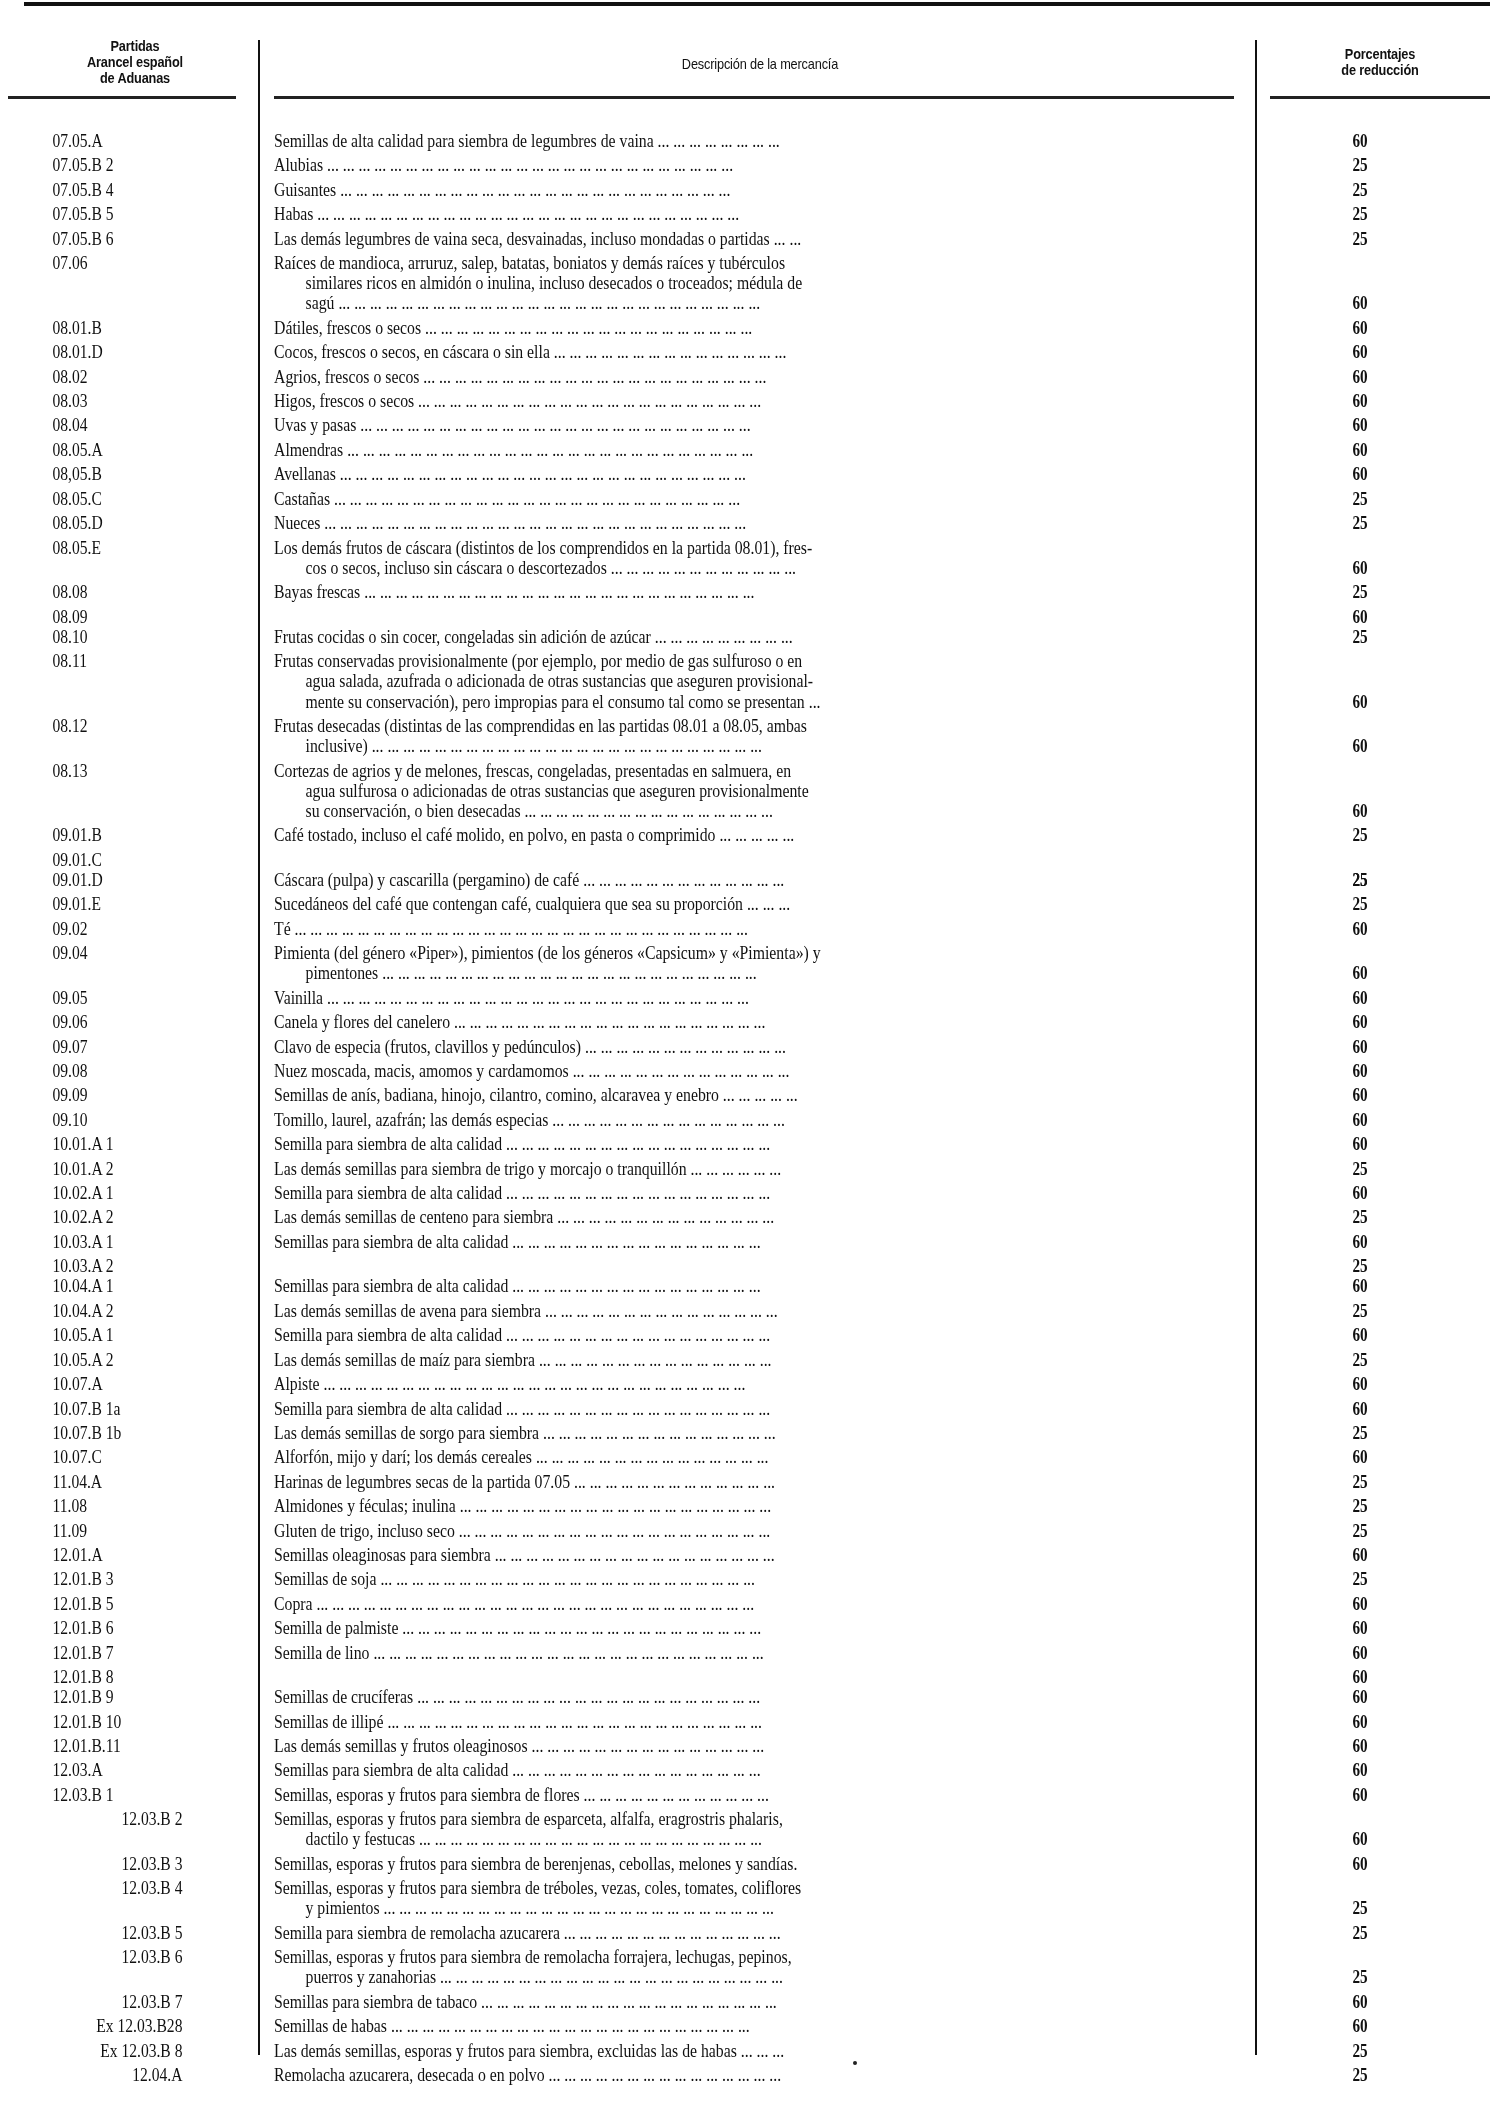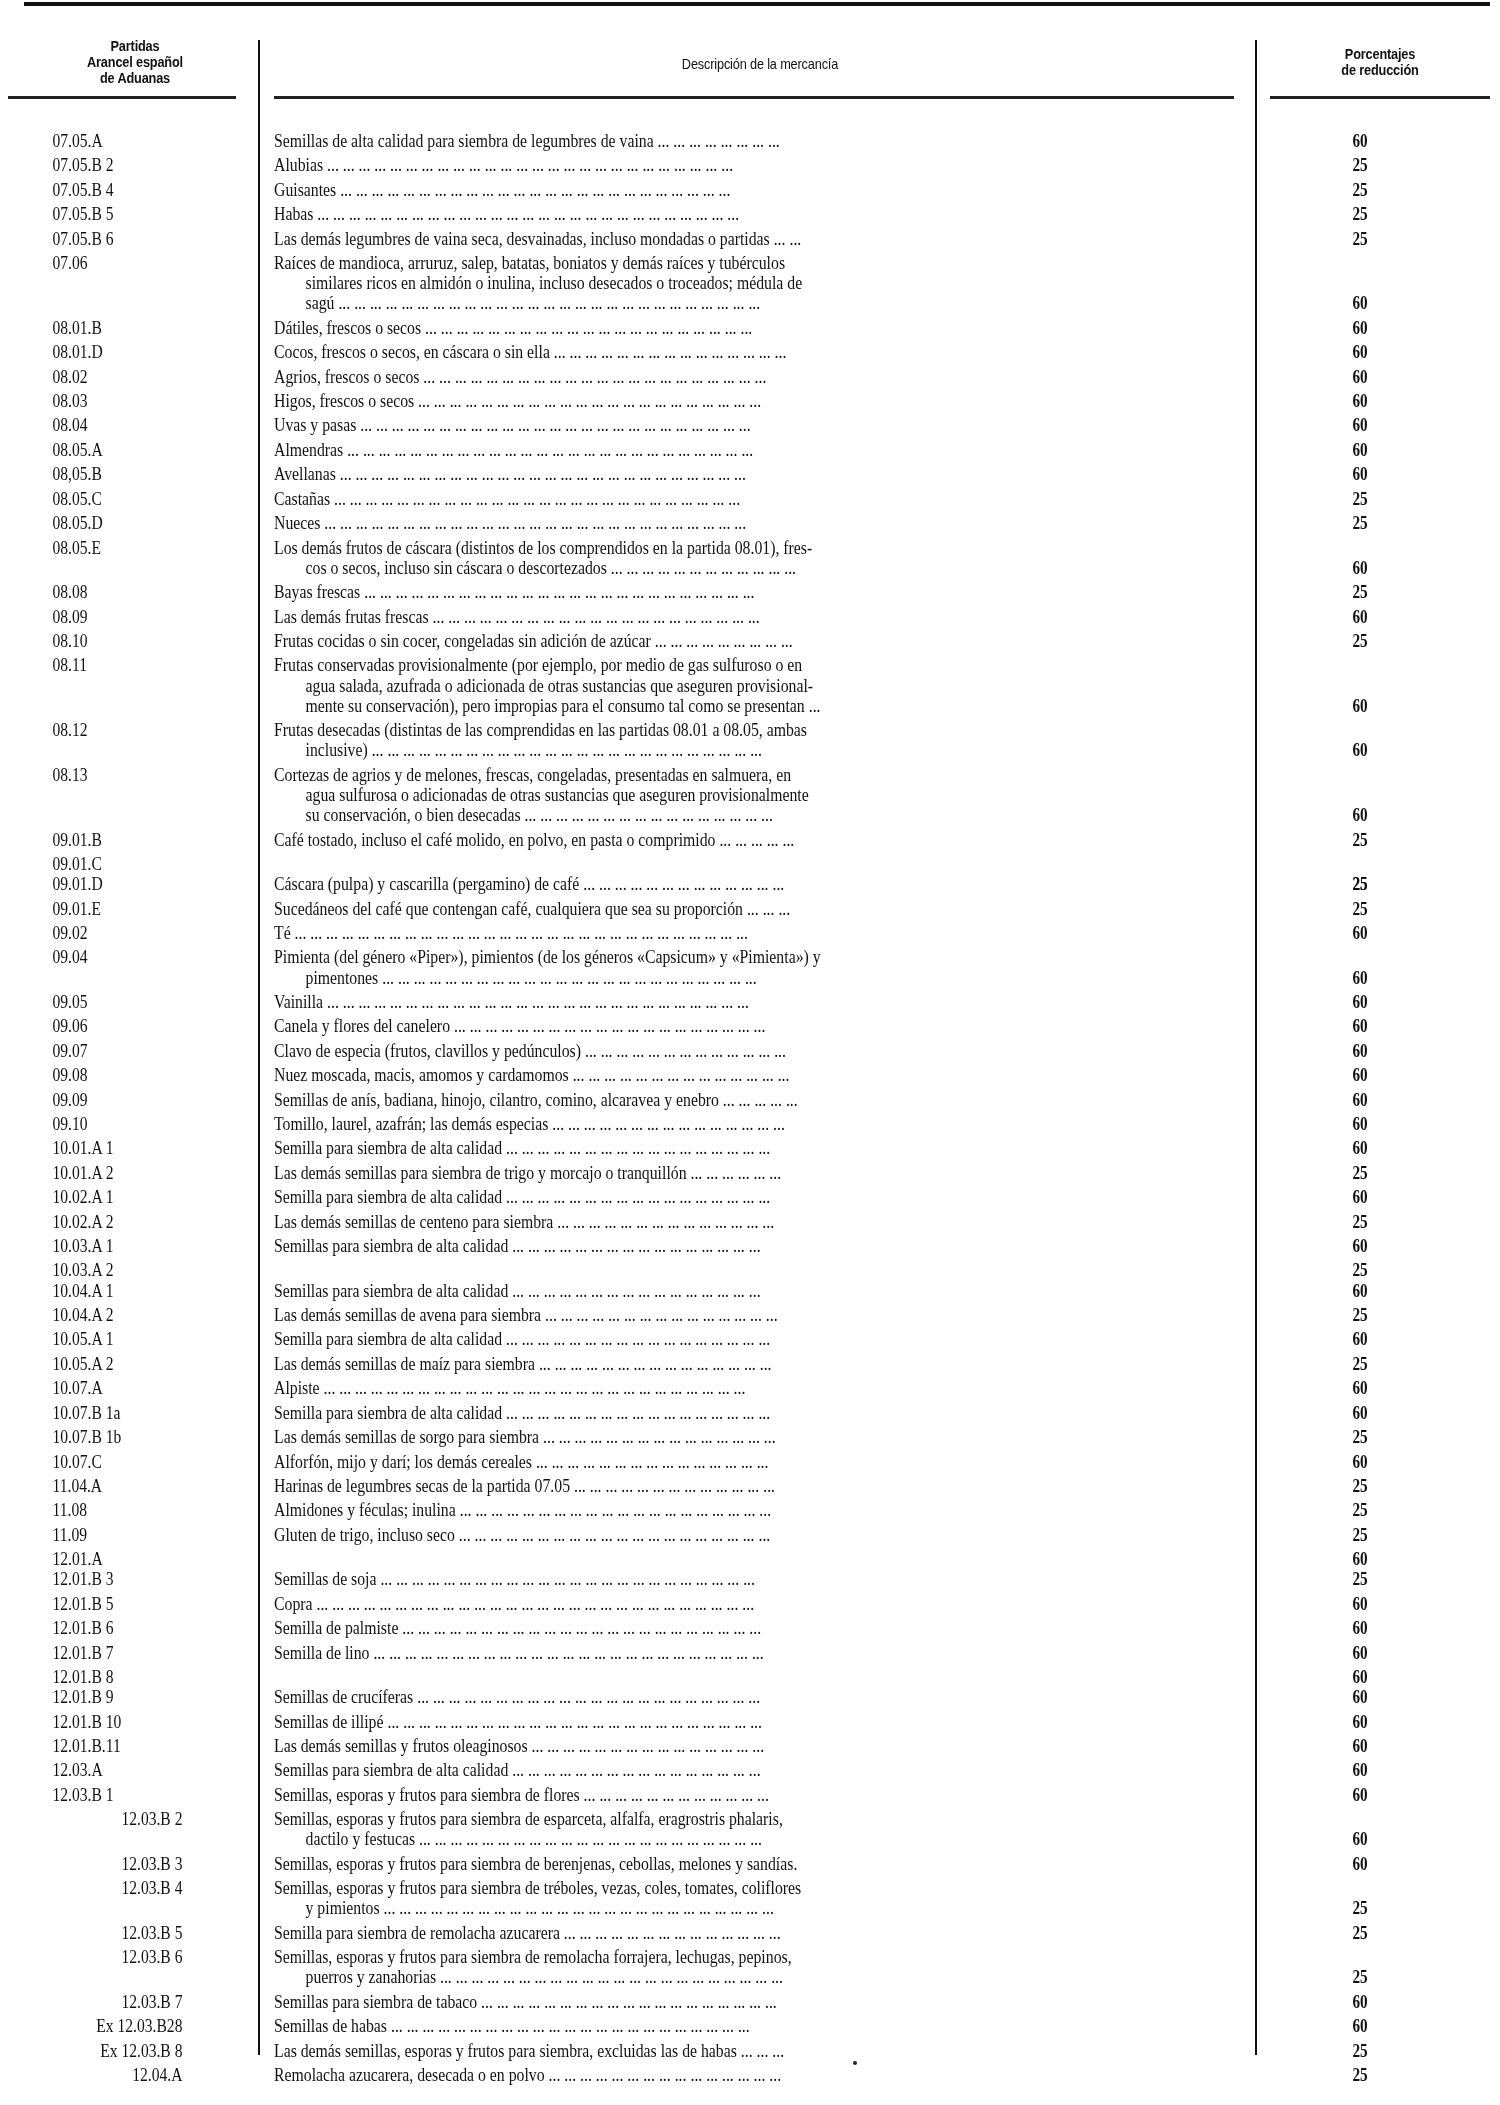--- a/index.html
+++ b/index.html
@@ -148,21 +148,20 @@
       <div class="desc"><span class="inner"><span class="desc-line">Los demás frutos de cáscara (distintos de los comprendidos en la partida 08.01), fres-</span><span class="desc-line cont">cos o secos, incluso sin cáscara o descortezados ... ... ... ... ... ... ... ... ... ... ... ...</span></span></div>
       <div class="pct" style="top: 20.2px;">60</div>
     </div>
     <div class="row">
       <div class="code">08.08</div>
       <div class="desc"><span class="inner"><span class="desc-line">Bayas frescas ... ... ... ... ... ... ... ... ... ... ... ... ... ... ... ... ... ... ... ... ... ... ... ... ...</span></span></div>
       <div class="pct" style="top: 0px;">25</div>
     </div>
     <div class="row">
       <div class="code">08.09</div>
-      <div class="desc"><span class="inner"><span class="desc-line">Las demás frutas frescas ... ... ... ... ... ... ... ... ... ... ... ... ... ... ... ... ... ... ... ... ...</span></span></div>
       <div class="pct" style="top: 0px;">60</div>
     </div>
     <div class="row">
       <div class="code">08.10</div>
       <div class="desc"><span class="inner"><span class="desc-line">Frutas cocidas o sin cocer, congeladas sin adición de azúcar ... ... ... ... ... ... ... ... ...</span></span></div>
       <div class="pct" style="top: 0px;">25</div>
     </div>
     <div class="row">
       <div class="code">08.11</div>
       <div class="desc"><span class="inner"><span class="desc-line">Frutas conservadas provisionalmente (por ejemplo, por medio de gas sulfuroso o en</span><span class="desc-line cont">agua salada, azufrada o adicionada de otras sustancias que aseguren provisional-</span><span class="desc-line cont">mente su conservación), pero impropias para el consumo tal como se presentan ...</span></span></div>
@@ -316,20 +315,21 @@
       <div class="desc"><span class="inner"><span class="desc-line">Almidones y féculas; inulina ... ... ... ... ... ... ... ... ... ... ... ... ... ... ... ... ... ... ... ...</span></span></div>
       <div class="pct" style="top: 0px;">25</div>
     </div>
     <div class="row">
       <div class="code">11.09</div>
       <div class="desc"><span class="inner"><span class="desc-line">Gluten de trigo, incluso seco ... ... ... ... ... ... ... ... ... ... ... ... ... ... ... ... ... ... ... ...</span></span></div>
       <div class="pct" style="top: 0px;">25</div>
     </div>
     <div class="row">
       <div class="code">12.01.A</div>
+      <div class="desc"><span class="inner"><span class="desc-line">Semillas oleaginosas para siembra ... ... ... ... ... ... ... ... ... ... ... ... ... ... ... ... ... ...</span></span></div>
       <div class="pct" style="top: 0px;">60</div>
     </div>
     <div class="row">
       <div class="code">12.01.B 3</div>
       <div class="desc"><span class="inner"><span class="desc-line">Semillas de soja ... ... ... ... ... ... ... ... ... ... ... ... ... ... ... ... ... ... ... ... ... ... ... ...</span></span></div>
       <div class="pct" style="top: 0px;">25</div>
     </div>
     <div class="row">
       <div class="code">12.01.B 5</div>
       <div class="desc"><span class="inner"><span class="desc-line">Copra ... ... ... ... ... ... ... ... ... ... ... ... ... ... ... ... ... ... ... ... ... ... ... ... ... ... ... ...</span></span></div>

